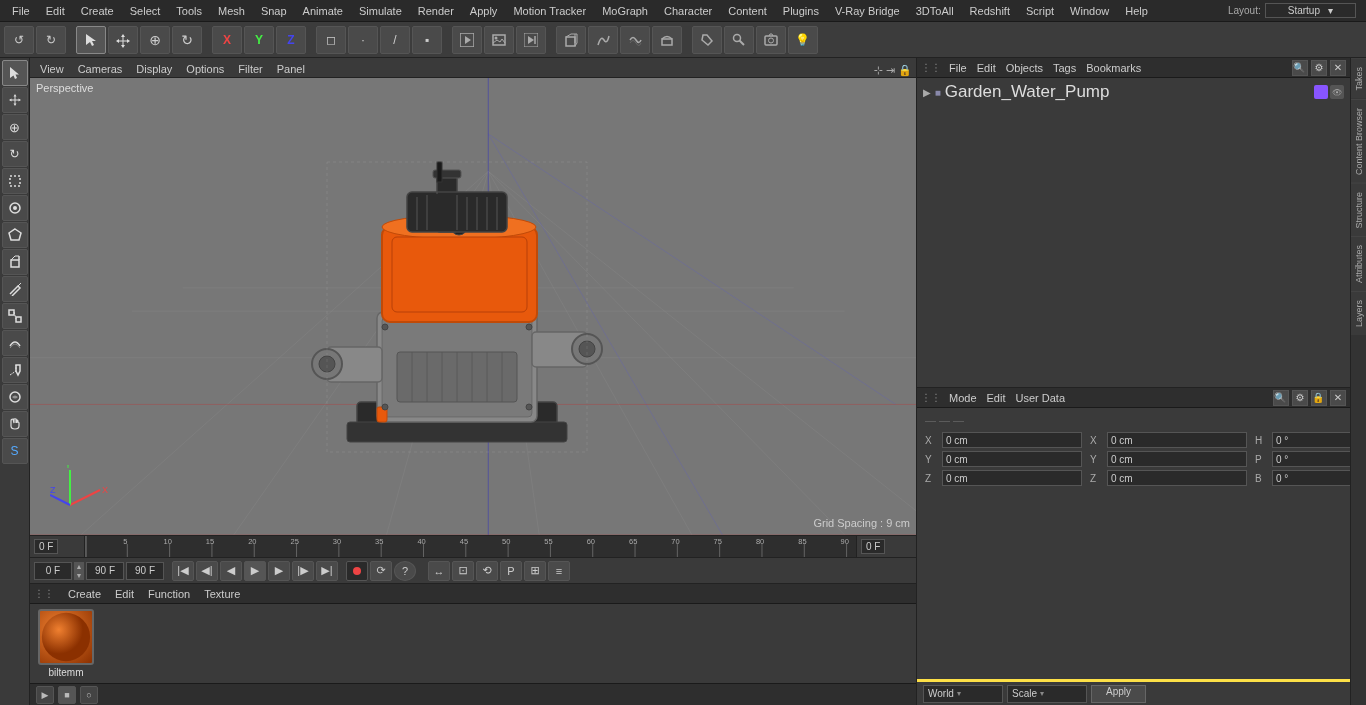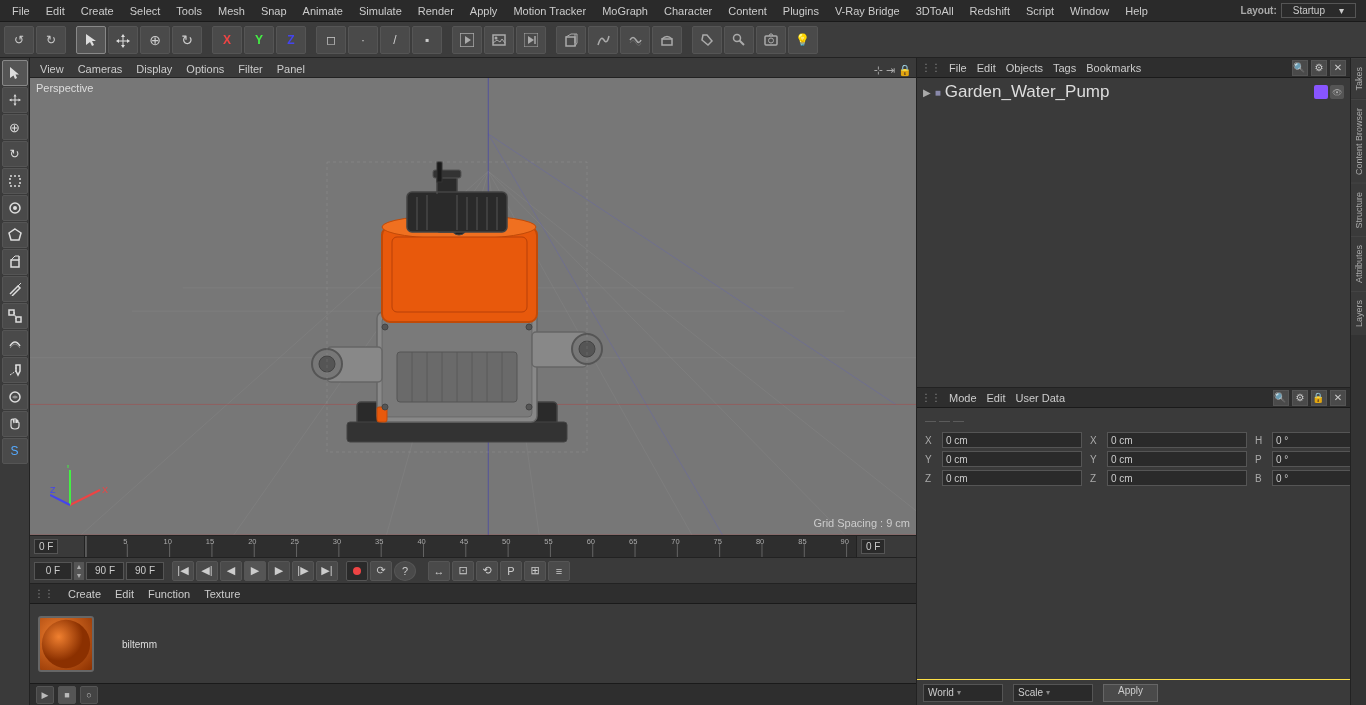--- a/index.html
+++ b/index.html
@@ -179,21 +179,21 @@
       border: 2px solid #666;
       border-radius: 3px;
       background: #555;
       cursor: pointer;
       display: flex;
       align-items: center;
       justify-content: center;
       overflow: hidden;
     }
     .mat-name { font-size: 10px; color: #ddd; text-align: center; margin-top: 2px; }
-    .mat-item { display: flex; flex-direction: row; align-items: center; cursor: pointer; gap: 28px; }
+    .mat-item { display: flex; flex-direction: column; align-items: center; cursor: pointer; }
     #right-vtabs {
       width: 16px;
       background: #333;
       display: flex;
       flex-direction: column;
       border-left: 1px solid #222;
     }
     .rvtab {
       writing-mode: vertical-lr;
       transform: rotate(180deg);
@@ -311,22 +311,22 @@
     <div class="menu-item">Character</div>
     <div class="menu-item">Content</div>
     <div class="menu-item">Plugins</div>
     <div class="menu-item">V-Ray Bridge</div>
     <div class="menu-item">3DToAll</div>
     <div class="menu-item">Redshift</div>
     <div class="menu-item">Script</div>
     <div class="menu-item">Window</div>
     <div class="menu-item">Help</div>
     <div style="margin-left:auto; display:flex; align-items:center; gap:4px; padding-right:6px;">
-      <span style="font-size:10px; color:#aaa;font-weight:bold;">Layout:</span>
-      <div style="background:#2a2a2a; border:1px solid #555; padding:1px 11px; font-size:10px; color:#ccc; display:flex; align-items:center; gap:14px; cursor:pointer;">
+      <span style="font-size:10px; color:#aaa;">Layout:</span>
+      <div style="background:#2a2a2a; border:1px solid #555; padding:1px 22px; font-size:10px; color:#ccc; display:flex; align-items:center; gap:8px; cursor:pointer;">
         <span>Startup</span>
         <span>▾</span>
       </div>
     </div>
   </div>
 
   <div id="toolbar">
 
     <div class="toolbar-btn">↺</div>
     <div class="toolbar-btn">↻</div>
@@ -851,21 +851,21 @@
                 <div style="display:flex; align-items:center; gap:3px;">
                   <span style="font-size:10px; color:#aaa; width:14px;">B</span>
                   <input style="flex: 1 1 0%; background: rgb(42, 42, 42); border: 1px solid rgb(85, 85, 85); color: rgb(204, 204, 204); height: 16px; font-size: 10px; padding: 0px 3px;" value="0 °">
 
                 </div>
               </div>
 
             </div>
           </div>
 
-          <div style="height:26px; background:#3a3a3a; display:flex; align-items:center; padding:0 6px; gap:10px; border-top:1px solid #fde047; flex-shrink:0;">
+          <div style="height:26px; background:#3a3a3a; display:flex; align-items:center; padding:0 6px; gap:4px; border-top:3px solid #fde047; flex-shrink:0;">
             <div class="ct-dropdown">
               <span>World</span>
               <span class="ct-arrow">▾</span>
             </div>
             <div class="ct-dropdown">
               <span>Scale</span>
               <span class="ct-arrow">▾</span>
             </div>
             <div class="ct-apply">Apply</div>
           </div>

